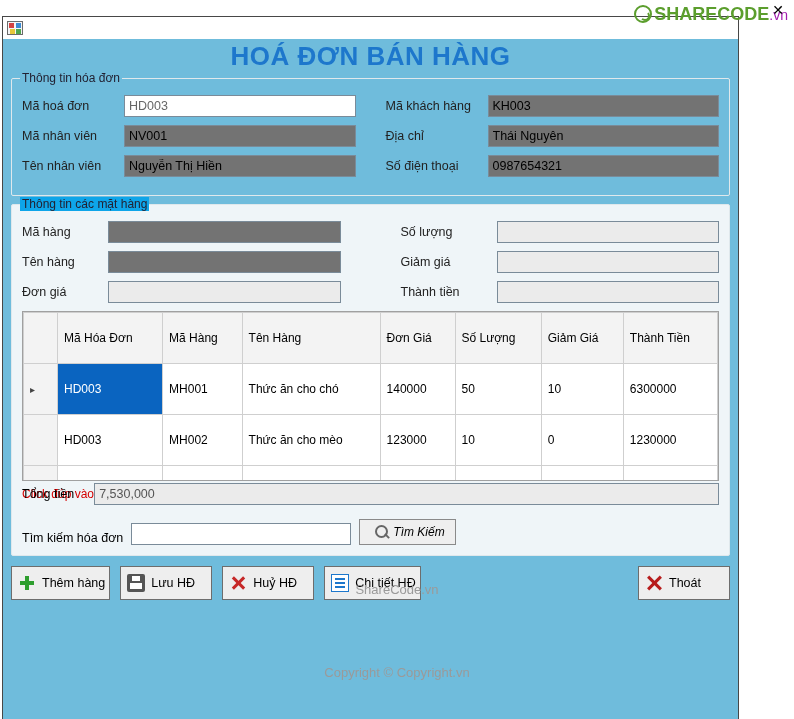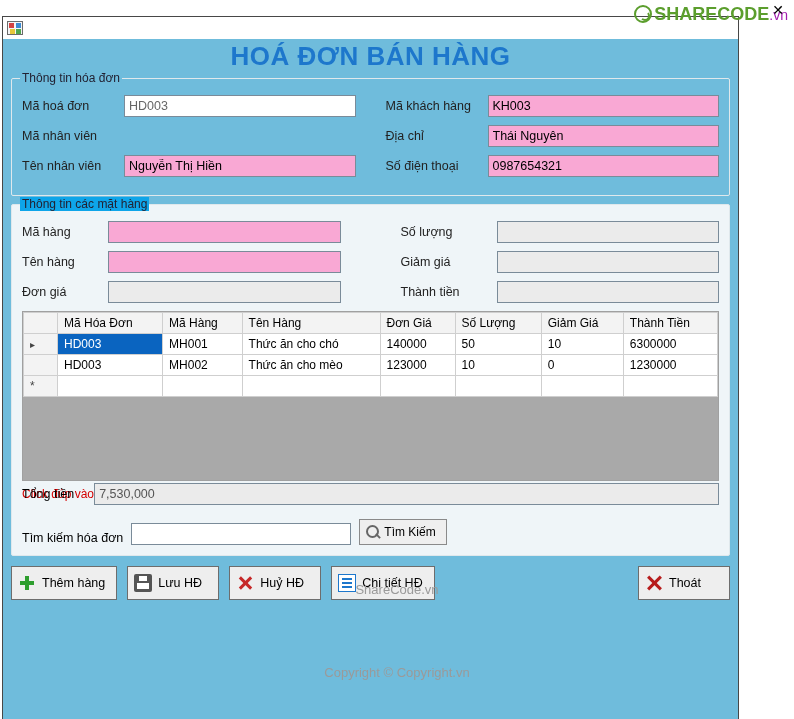--- a/index.html
+++ b/index.html
@@ -119,21 +119,21 @@
 
 .row2 { display: flex; gap: 30px; margin-bottom: 8px; }
 .col  { flex: 1; display: flex; align-items: center; gap: 6px; }
 .col label { width: 96px; font-size: 12.5px; color: #222; }
 input.text, input.date {
   flex: 1;
   height: 22px;
   border: 1px solid #7a8b99;
   padding: 1px 4px;
   font-size: 12.5px;
-  background: #f9a8d4;
+  background: #737373;
 }
 input.text[readonly] { background: #fff; color: #666; }
 input.text.disabled  { background: #ebebeb; color: #555; }
 
 .date-wrap { flex: 1; display: flex; }
 .date-wrap input { flex: 1; border-right: 0; }
 .date-btn {
   width: 24px; height: 22px;
   border: 1px solid #7a8b99;
   background: #f4f4f4;
@@ -158,21 +158,21 @@
   overflow: hidden;
 }
 table.grid {
   width: 100%;
   border-collapse: collapse;
   background: #fff;
   font-size: 12px;
 }
 table.grid th, table.grid td {
   border: 1px solid #cfcfcf;
-  padding: 3px 6px;
+  padding: 18px 6px;
   text-align: left;
   height: 20px;
 }
 table.grid th {
   background: #f3f3f3;
   font-weight: 400;
 }
 table.grid th.rowhdr, table.grid td.rowhdr {
   width: 34px;
   background: #f3f3f3;
@@ -213,40 +213,41 @@
   display: flex;
   align-items: flex-end;
   gap: 8px;
   font-size: 12.5px;
   margin-top: 14px;
 }
 .search-row label { }
 .search-row input { width: 220px; height: 22px; border: 1px solid #7a8b99; padding: 1px 4px; font-size: 12.5px; background:#fff;}
 .search-btn {
   height: 26px;
-  padding: 0 10px 0 6px;
+  padding: 0 10px 0 15px;
   font-size: 12px;
   border: 1px solid #8a8a8a;
   background: #efefef;
   cursor: pointer;
   display: inline-flex;
   align-items: center;
   gap: 4px;
+  font-style: italic;
 }
 
 .toolbar {
   display: flex;
   gap: 10px;
   margin-top: 10px;
 }
 .toolbar .spacer { flex: 1; }
 button.big {
   height: 34px;
   min-width: 92px;
-  padding: 0 11px 0 6px;
+  padding: 0 4px 0 6px;
   font-size: 12.5px;
   border: 1px solid #6d6d6d;
   background: #eeeeee;
   cursor: pointer;
   display: inline-flex;
   align-items: center;
   gap: 6px;
 }
 
 
@@ -343,20 +344,21 @@
         <div class="col">
           <label>Mã khách hàng</label>
           <input class="text" value="KH003" style="">
         </div>
       </div>
 
 
       <div class="row2">
         <div class="col">
           <label>Mã nhân viên</label>
+          <input class="text" value="NV001" style="">
         </div>
         <div class="col">
           <label>Địa chỉ</label>
           <input class="text" value="Thái Nguyên" style="">
         </div>
       </div>
 
       <div class="row2">
         <div class="col">
           <label>Tên nhân viên</label>

